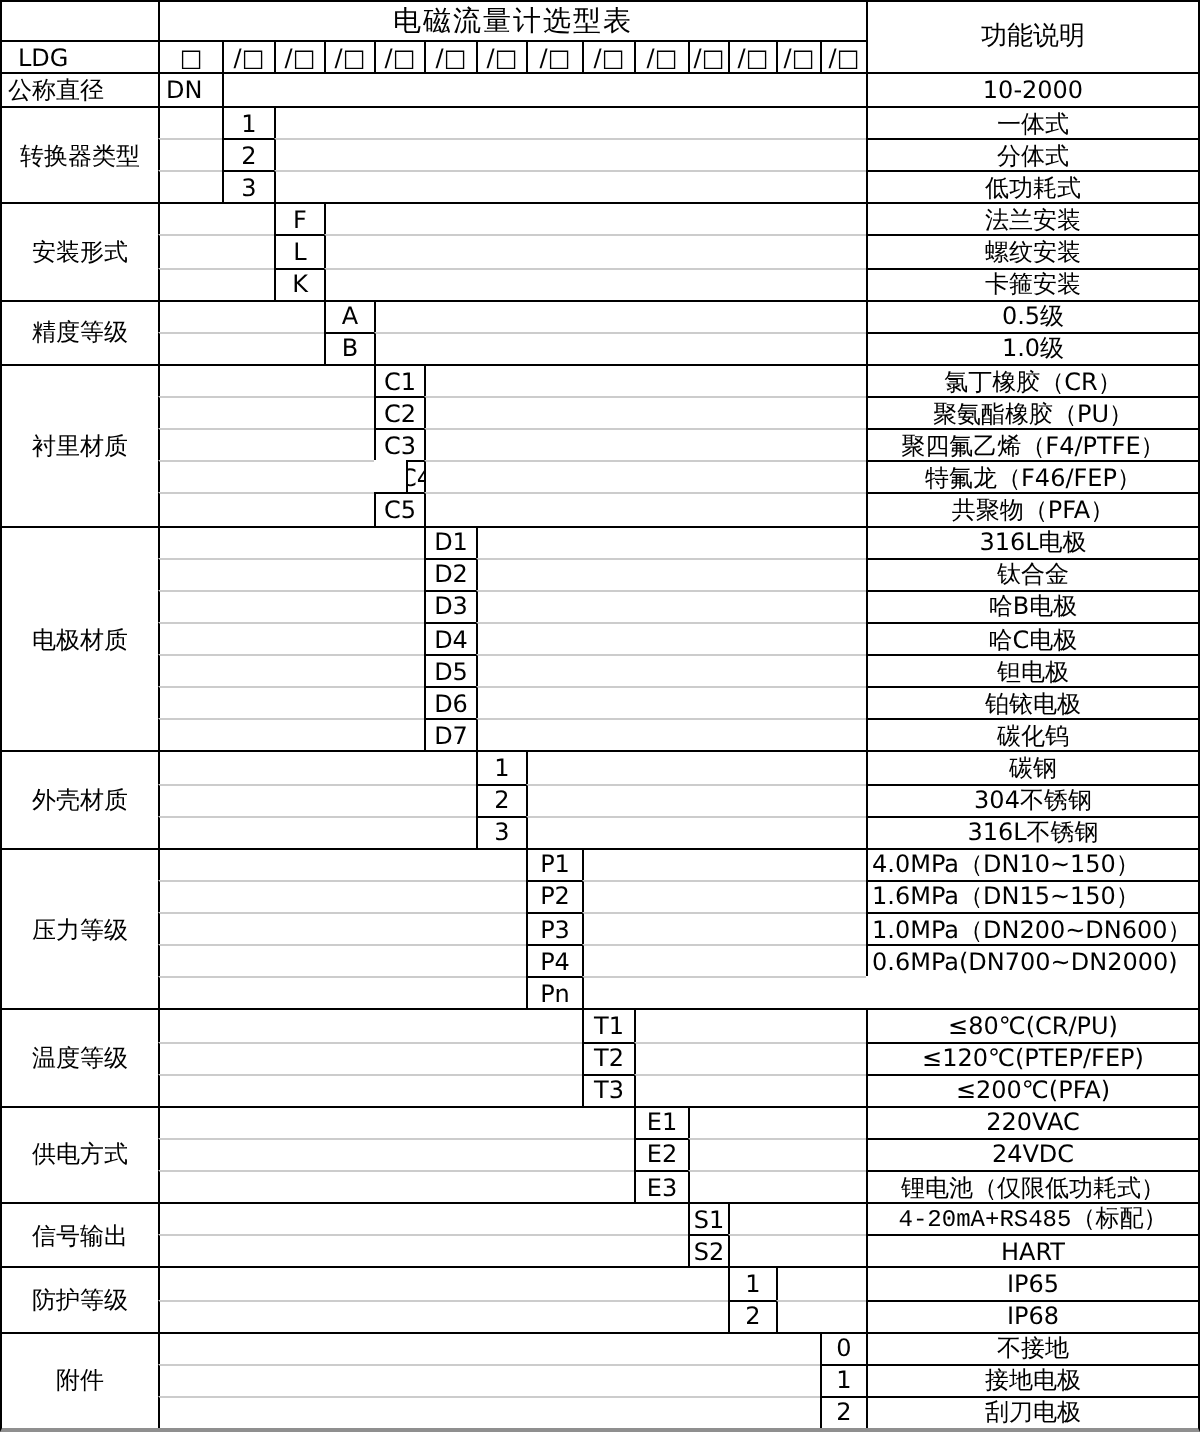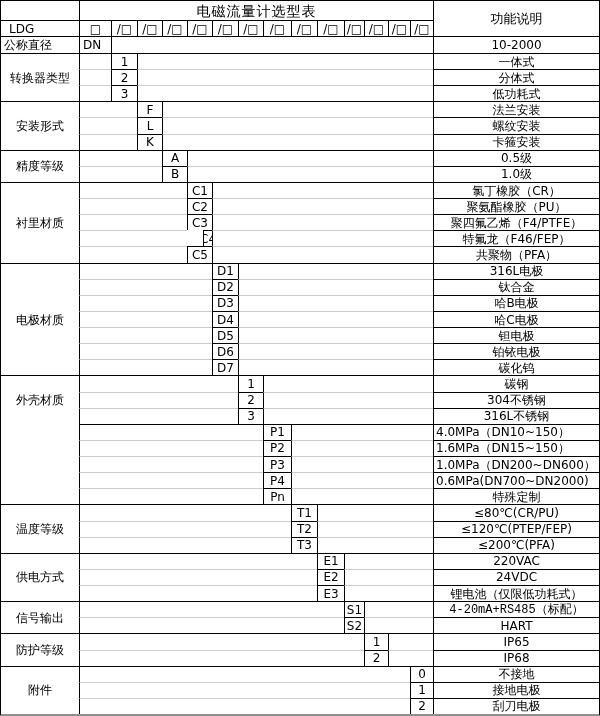--- a/index.html
+++ b/index.html
@@ -144,40 +144,40 @@
     <div class="c bt bl" style="grid-area: 24 / 9 / span 1 / span 7;"></div>
     <div class="c bt bl" style="grid-area: 24 / 16 / span 1 / span 1;">碳钢</div>
     <div class="c lt bl" style="grid-area: 25 / 2 / span 1 / span 6;"></div>
     <div class="c bt bl" style="grid-area: 25 / 8 / span 1 / span 1;">2</div>
     <div class="c lt bl" style="grid-area: 25 / 9 / span 1 / span 7;"></div>
     <div class="c bt bl" style="grid-area: 25 / 16 / span 1 / span 1;">304不锈钢</div>
     <div class="c lt bl" style="grid-area: 26 / 2 / span 1 / span 6;"></div>
     <div class="c bt bl" style="grid-area: 26 / 8 / span 1 / span 1;">3</div>
     <div class="c lt bl" style="grid-area: 26 / 9 / span 1 / span 7;"></div>
     <div class="c bt bl" style="grid-area: 26 / 16 / span 1 / span 1;">316L不锈钢</div>
+    <div class="c bt" style="grid-area: 27 / 1 / span 5 / span 1;">压力等级</div>
     <div class="c bt bl" style="grid-area: 27 / 2 / span 1 / span 7;"></div>
     <div class="c bt bl" style="grid-area: 27 / 9 / span 1 / span 1;">P1</div>
     <div class="c bt bl" style="grid-area: 27 / 10 / span 1 / span 6;"></div>
     <div class="c bt bl left" style="grid-area: 27 / 16 / span 1 / span 1;">4.0MPa（DN10~150）</div>
     <div class="c lt bl" style="grid-area: 28 / 2 / span 1 / span 7;"></div>
     <div class="c bt bl" style="grid-area: 28 / 9 / span 1 / span 1;">P2</div>
     <div class="c lt bl" style="grid-area: 28 / 10 / span 1 / span 6;"></div>
     <div class="c bt bl left" style="grid-area: 28 / 16 / span 1 / span 1;">1.6MPa（DN15~150）</div>
     <div class="c lt bl" style="grid-area: 29 / 2 / span 1 / span 7;"></div>
     <div class="c bt bl" style="grid-area: 29 / 9 / span 1 / span 1;">P3</div>
     <div class="c lt bl" style="grid-area: 29 / 10 / span 1 / span 6;"></div>
     <div class="c bt bl left" style="grid-area: 29 / 16 / span 1 / span 1;">1.0MPa（DN200~DN600）</div>
     <div class="c lt bl" style="grid-area: 30 / 2 / span 1 / span 7;"></div>
     <div class="c bt bl" style="grid-area: 30 / 9 / span 1 / span 1;">P4</div>
     <div class="c lt bl" style="grid-area: 30 / 10 / span 1 / span 6;"></div>
     <div class="c bt bl left" style="grid-area: 30 / 16 / span 1 / span 1;">0.6MPa(DN700~DN2000)</div>
     <div class="c lt bl" style="grid-area: 31 / 2 / span 1 / span 7;"></div>
     <div class="c bt bl" style="grid-area: 31 / 9 / span 1 / span 1;">Pn</div>
     <div class="c lt bl" style="grid-area: 31 / 10 / span 1 / span 6;"></div>
-    <div class="c bt bl" style="grid-area: 31 / 16 / span 1 / span 1;">特殊定制</div>
     <div class="c bt" style="grid-area: 32 / 1 / span 3 / span 1;">温度等级</div>
     <div class="c bt bl" style="grid-area: 32 / 2 / span 1 / span 8;"></div>
     <div class="c bt bl" style="grid-area: 32 / 10 / span 1 / span 1;">T1</div>
     <div class="c bt bl" style="grid-area: 32 / 11 / span 1 / span 5;"></div>
     <div class="c bt bl" style="grid-area: 32 / 16 / span 1 / span 1;">≤80℃(CR/PU)</div>
     <div class="c lt bl" style="grid-area: 33 / 2 / span 1 / span 8;"></div>
     <div class="c bt bl" style="grid-area: 33 / 10 / span 1 / span 1;">T2</div>
     <div class="c lt bl" style="grid-area: 33 / 11 / span 1 / span 5;"></div>
     <div class="c bt bl" style="grid-area: 33 / 16 / span 1 / span 1;">≤120℃(PTEP/FEP)</div>
     <div class="c lt bl" style="grid-area: 34 / 2 / span 1 / span 8;"></div>

